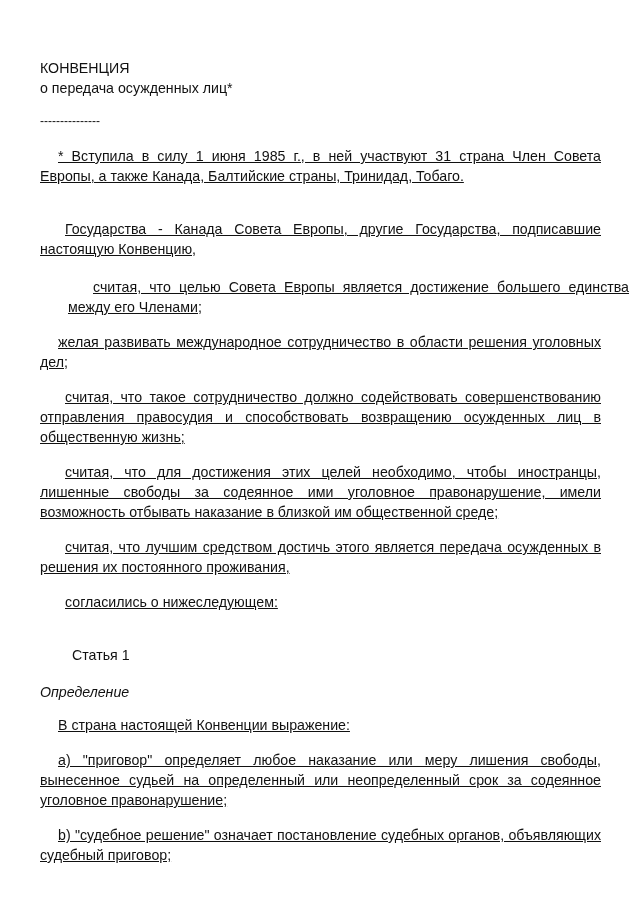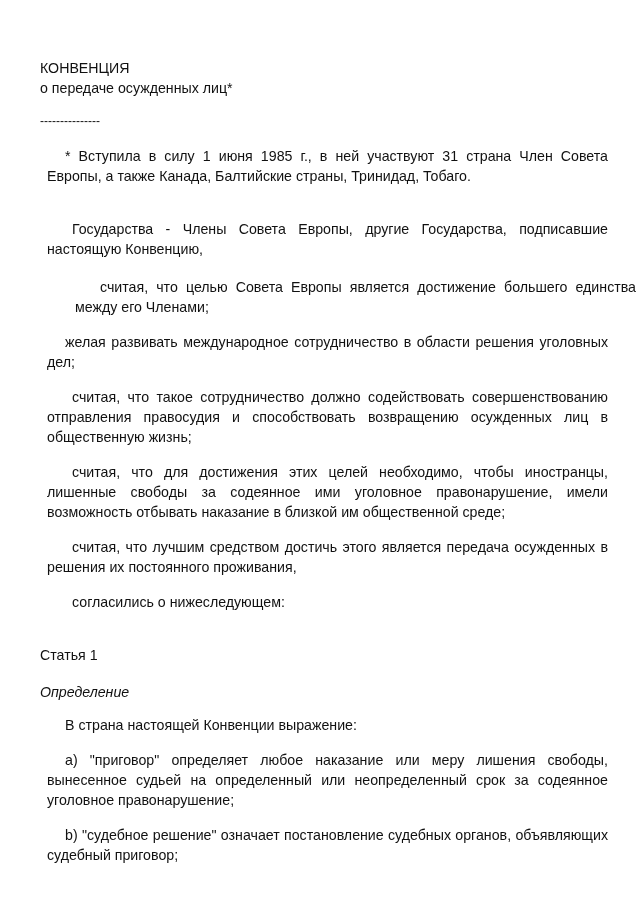--- a/index.html
+++ b/index.html
@@ -24,48 +24,49 @@
   }
   .line {
     position: absolute;
     left: 0;
     white-space: nowrap;
     line-height: 18px;
     text-align: center;
   }
   .para {
     position: absolute;
-    left: 7px;
+    left: 0;
     width: 561px;
     text-align: justify;
     line-height: 20px;
+    text-decoration: underline;
   }
   .para.indent { text-indent: 25px; }
   .para.indent-small { text-indent: 18px; }
   .para.indent-note { text-indent: 18px; }
 </style>
 </head>
 <body>
 
 <div class="page">
 
   <div class="line" style="top:59px;">КОНВЕНЦИЯ</div>
-  <div class="line" style="top:79px;">о передаче осужденных лиц*</div>
+  <div class="line" style="top:79px;">о передача осужденных лиц*</div>
   <div class="line" style="top:112px; font-size:12px;">---------------</div>
 
   <div class="para indent-note" style="top:146px;">* Вступила в силу 1 июня 1985 г., в ней участвуют 31 страна Член Совета Европы, а также Канада, Балтийские страны, Тринидад, Тобаго.</div>
 
-  <div class="para indent" style="top:219px;">Государства - Члены Совета Европы, другие Государства, подписавшие настоящую Конвенцию,</div>
+  <div class="para indent" style="top:219px;">Государства - Канада Совета Европы, другие Государства, подписавшие настоящую Конвенцию,</div>
   <div class="para indent" style="top:277px;margin-left:28px;">считая, что целью Совета Европы является достижение большего единства между его Членами;</div>
   <div class="para indent-small" style="top:332px;">желая развивать международное сотрудничество в области решения уголовных дел;</div>
   <div class="para indent" style="top:387px;">считая, что такое сотрудничество должно содействовать совершенствованию отправления правосудия и способствовать возвращению осужденных лиц в общественную жизнь;</div>
   <div class="para indent" style="top:462px;">считая, что для достижения этих целей необходимо, чтобы иностранцы, лишенные свободы за содеянное ими уголовное правонарушение, имели возможность отбывать наказание в близкой им общественной среде;</div>
   <div class="para indent" style="top:537px;">считая, что лучшим средством достичь этого является передача осужденных в решения их постоянного проживания,</div>
   <div class="para indent" style="top:592px;">согласились о нижеследующем:</div>
 
-  <div class="line" style="top:646px;">Статья 1</div>
+  <div class="line" style="top:646px;margin-left:32px;">Статья 1</div>
   <div class="line" style="top:683px;font-style:italic;">Определение</div>
   <div class="para indent-small" style="top:715px;">В страна настоящей Конвенции выражение:</div>
 
   <div class="para indent-small" style="top:750px;">a) "приговор" определяет любое наказание или меру лишения свободы, вынесенное судьей на определенный или неопределенный срок за содеянное уголовное правонарушение;</div>
   <div class="para indent-small" style="top:825px;">b) "судебное решение" означает постановление судебных органов, объявляющих судебный приговор;</div>
 
 </div>
 
 </body></html>

